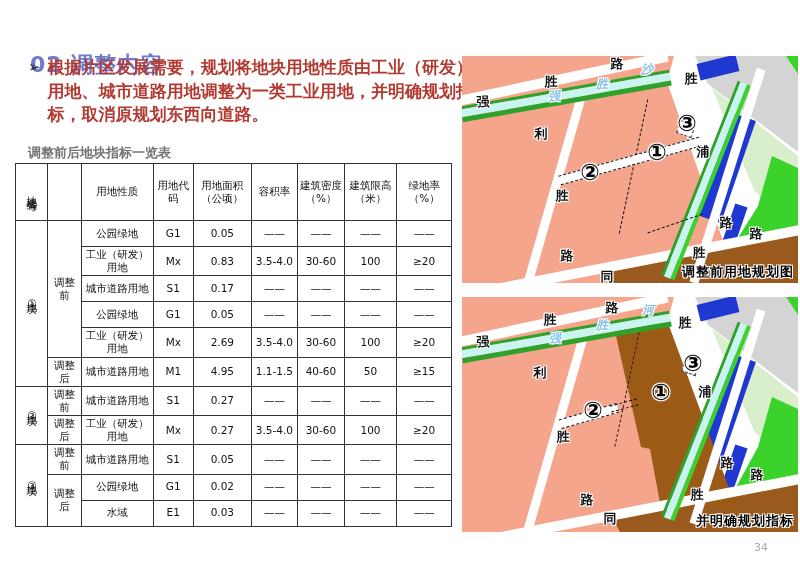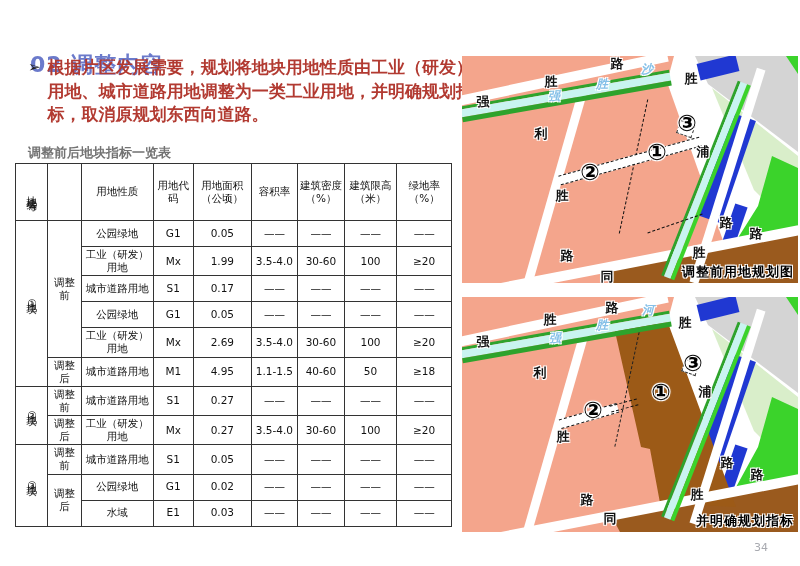--- a/index.html
+++ b/index.html
@@ -84,21 +84,21 @@
           <td class="num">G1</td>
           <td class="num">0.05</td>
           <td class="num">——</td>
           <td class="num">——</td>
           <td class="num">——</td>
           <td class="num">——</td>
         </tr>
         <tr>
           <td>工业（研发）用地</td>
           <td class="num">Mx</td>
-          <td class="num">1.99</td>
+          <td class="num">0.83</td>
           <td class="num">3.5-4.0</td>
           <td class="num">30-60</td>
           <td class="num">100</td>
           <td class="num">≥20</td>
         </tr>
         <tr>
           <td>城市道路用地</td>
           <td class="num">S1</td>
           <td class="num">0.17</td>
           <td class="num">——</td>
@@ -125,21 +125,21 @@
           <td class="num">≥20</td>
         </tr>
         <tr>
           <td rowspan="1">调整后</td>
           <td>城市道路用地</td>
           <td class="num">M1</td>
           <td class="num">4.95</td>
           <td class="num">1.1-1.5</td>
           <td class="num">40-60</td>
           <td class="num">50</td>
-          <td class="num">≥18</td>
+          <td class="num">≥15</td>
         </tr>
         <tr>
           <td rowspan="2"><span class="vert">地块②</span></td>
           <td rowspan="1">调整前</td>
           <td>城市道路用地</td>
           <td class="num">S1</td>
           <td class="num">0.27</td>
           <td class="num">——</td>
           <td class="num">——</td>
           <td class="num">——</td>

